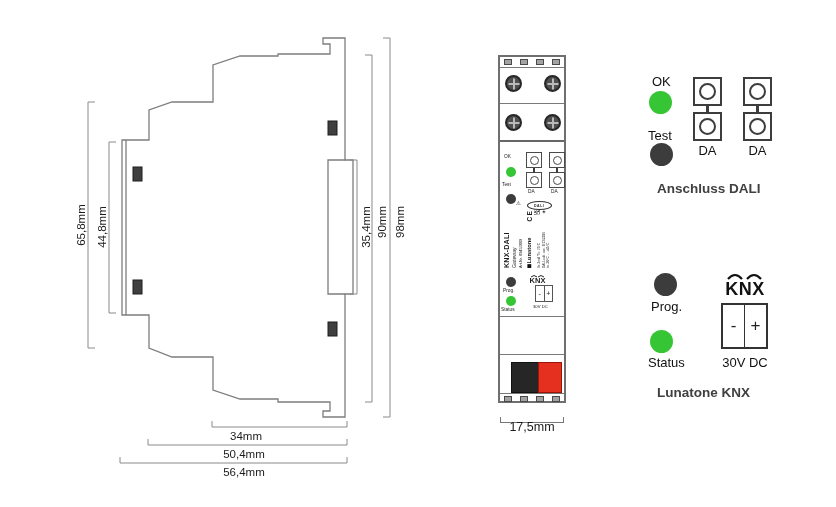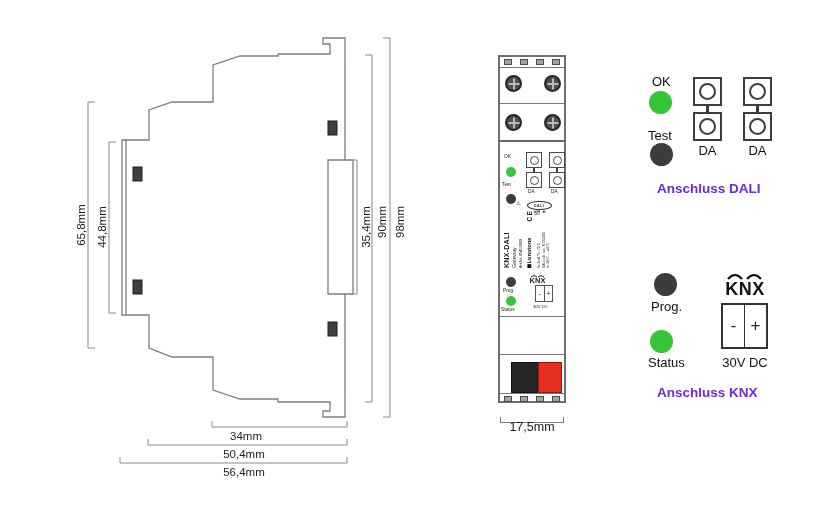--- a/index.html
+++ b/index.html
@@ -43,21 +43,21 @@
   .spec{font-size:5.8px;line-height:6px;white-space:nowrap;}
   .certd{font-size:8px;line-height:8px;}
   .pmboxsmall{position:absolute;left:35px;top:143px;width:18px;height:17px;border:1px solid #555;
               display:flex;box-sizing:border-box;}
   .pmboxsmall div{flex:1;display:flex;align-items:center;justify-content:center;font-size:7px;}
   .pmboxsmall div:first-child{border-right:1px solid #555;}
   .blk{position:absolute;top:7px;height:29px;}
   
   .legled{position:absolute;width:23px;height:23px;border-radius:50%;}
   .legtxt{position:absolute;font-size:13px;color:#111;white-space:nowrap;}
-  .legtitle{position:absolute;font-size:13.5px;font-weight:bold;color:#6d28d9;white-space:nowrap;text-align:center;}
+  .legtitle{position:absolute;font-size:13.5px;font-weight:bold;color:#404040;white-space:nowrap;text-align:center;}
   .termcol{position:absolute;width:29px;}
   .termsq{width:29px;height:29px;border:2px solid #3d3d3d;box-sizing:border-box;background:#fff;
           display:flex;align-items:center;justify-content:center;}
   .termsq .c{width:17px;height:17px;border:2px solid #3d3d3d;border-radius:50%;box-sizing:border-box;}
   .termconn{width:3px;height:6px;background:#3d3d3d;margin:0 auto;}
   .dalabel{position:absolute;font-size:13px;color:#111;}
   .pmbox{position:absolute;left:721px;top:303px;width:47px;height:46px;border:2px solid #333;
          box-sizing:border-box;display:flex;background:#fff;}
   .pmbox div{flex:1;display:flex;align-items:center;justify-content:center;font-size:17px;color:#222;}
   .pmbox div:first-child{border-right:1.5px solid #333;}
@@ -260,15 +260,15 @@
 
   <svg class="abs" style="left:719px;top:271px;" width="52" height="28" viewBox="0 0 52 28">
     <text x="26" y="24" text-anchor="middle" font-size="18" font-weight="bold" fill="#111" letter-spacing="0.5">KNX</text>
     <path d="M9,8 Q16,0 23,8 M28,8 Q35,0 42,8" stroke="#111" stroke-width="2.2" fill="none"></path>
   </svg>
   <div class="pmbox">
     <div>-</div>
     <div>+</div>
   </div>
   <div class="legtxt" style="left:719px;top:355px;width:52px;text-align:center;">30V DC</div>
-  <div class="legtitle" style="left:657px;top:385px;">Anschluss KNX</div>
+  <div class="legtitle" style="left:657px;top:385px;">Lunatone KNX</div>
 
 </div>
 
 </body></html>

